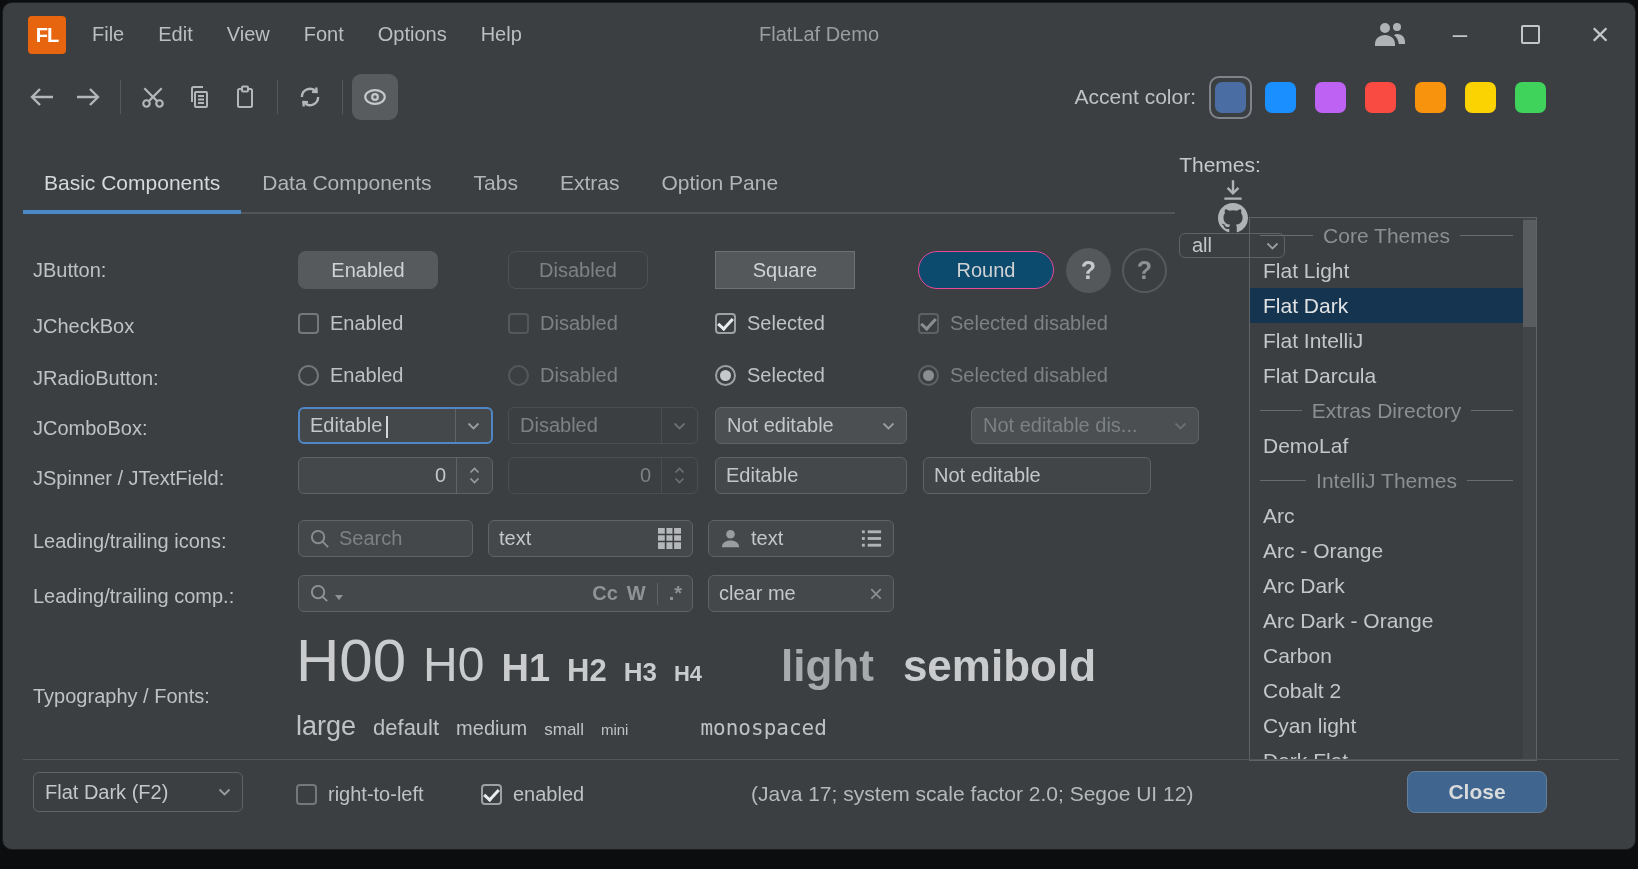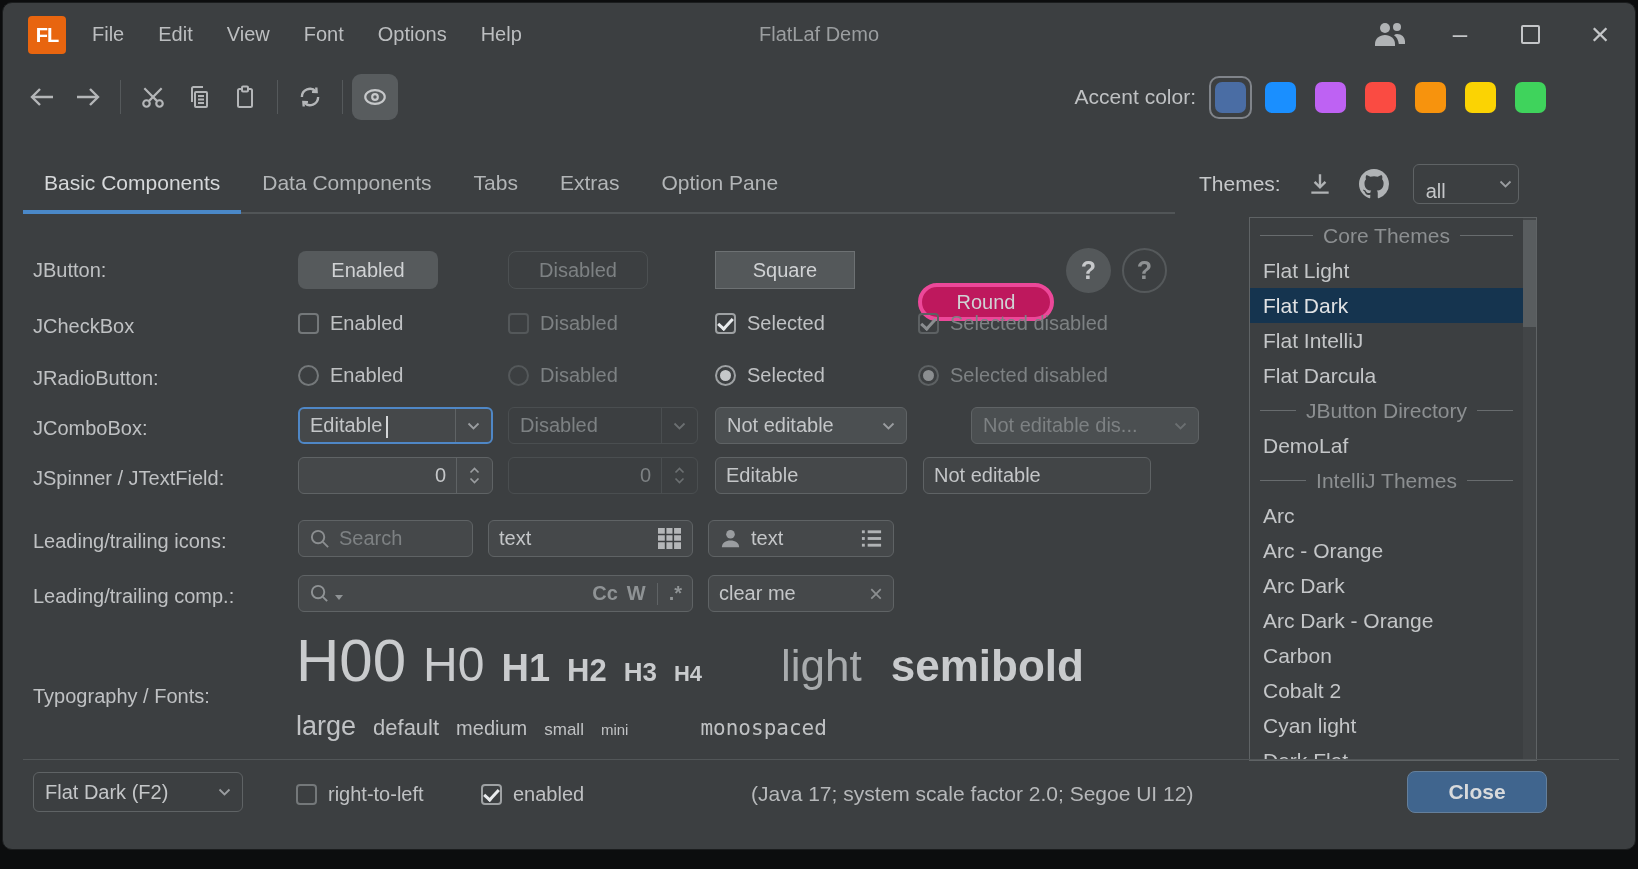--- a/index.html
+++ b/index.html
@@ -29,21 +29,21 @@
   .accent-label { font-size:21px; color:#bfc1c3; margin-right:6px; }
   .swatch-wrap { padding:4px; border:2px solid transparent; border-radius:10px; line-height:0; }
   .swatch-wrap.selected { border-color:#80848a; }
   .swatch { display:inline-block; width:31px; height:31px; border-radius:7px; }
 
   
   .tabstrip { position:absolute; left:20px; top:150px; width:1152px; height:61px; display:flex; border-bottom:2px solid #515557; }
   .tab { position:relative; padding:0 21px; display:flex; align-items:center; font-size:21px; color:#b2b5b7; }
   .tab.selected { color:#d6d8da; }
   .tab.selected::after { content:''; position:absolute; left:0; right:0; bottom:-2px; height:4px; background:#4a88c8; }
-  .themes-head { position:absolute; left:1196px; top:150px; height:61px; display:flex; align-items:center; }
+  .themes-head { position:absolute; left:1152px; top:150px; height:61px; display:flex; align-items:center;flex-direction:column; }
   .themes-label { font-size:21px; color:#c6c8ca; }
   .head-icon { margin-left:26px; color:#b0b3b5; display:flex; }
   .all-combo { margin-left:24px; width:106px; height:40px; border:1px solid #5f6365; border-radius:6px;
                display:flex; align-items:flex-end; font-size:20px; color:#c4c6c8;gap:48px; }
   .all-combo .txt { flex:1; padding-left:12px; }
   .combo-arrow { width:36px; display:flex; align-items:center; justify-content:center; color:#9a9da0; align-self:stretch; }
 
   
   .theme-list { position:absolute; left:1246px; top:214px; width:288px; height:544px; border:1px solid #5f6365; overflow:hidden; }
   .theme-scrolltrack { position:absolute; right:0; top:0; width:13px; height:100%; background:#424547; }
@@ -55,21 +55,21 @@
   .theme-sep::before, .theme-sep::after { content:''; flex:1; height:1px; background:#686c6e; }
   .theme-sep span { padding:0 10px; }
 
   
   .row-label { position:absolute; left:30px; font-size:20px; color:#bfc1c3; }
   button { border:none; background:none; font:inherit; }
   .btn { position:absolute; height:38px; border-radius:8px; background:#565a5c; color:#d0d2d4; font-size:20px;
          display:flex; align-items:center; justify-content:center; }
   .btn.disabled { background:transparent; border:1px solid #4c5052; color:#7d8183; }
   .btn.square { border-radius:0; background:#54585a; border:1px solid #6d7173; }
-  .btn.round { border-radius:19px; background:#be185d; border:4px solid #ec4899;margin-top:32px; }
+  .btn.round { border-radius:19px; background:#0c4a6e; border:1px solid #ec4899; }
   .help-btn { position:absolute; width:45px; height:45px; border-radius:50%; background:#54585a; color:#c6c8ca;
               font-size:25px; font-weight:bold; display:flex; align-items:center; justify-content:center; }
   .help-btn.outline { background:transparent; border:2px solid #55595b; color:#8e9193; }
 
   .ctl-group { position:absolute; display:flex; align-items:center; gap:11px; height:24px; }
   .ctl-label { font-size:20px; color:#bfc1c3; white-space:nowrap; }
   .ctl-label.dim { color:#7d8183; }
   .checkbox { width:21px; height:21px; border:2px solid #74787a; border-radius:4px; flex:none; }
   .checkbox.dim { border-color:#54585a; }
   .checkbox.checked { border-color:#9ea1a3; }
@@ -114,21 +114,21 @@
   .field .txt { flex:1; }
   .ff-opt { color:#8f9395; font-weight:bold; font-size:20px; }
   .ff-sep { width:1px; height:22px; background:#5f6365; margin:0 2px; }
   .x-icon { color:#8b8e90; font-size:24px; line-height:1; }
   .mag-caret { width:0; height:0; border-left:4px solid transparent; border-right:4px solid transparent;
                border-top:5px solid #8f9395; margin-left:-4px; margin-top:8px; }
 
   .typo1 { position:absolute; left:293px; top:623px; display:flex; align-items:baseline; gap:17px; color:#c9cbcd; }
   .t-h00{font-size:60px;} .t-h0{font-size:48px;} .t-h1{font-size:38px;font-weight:bold;}
   .t-h2{font-size:31px;font-weight:bold;} .t-h3{font-size:26px;font-weight:bold;} .t-h4{font-size:22px;font-weight:bold;}
-  .t-light{font-size:44px;font-weight:400;color:#a8abad;margin-left:62px;}
+  .t-light{font-size:44px;font-weight:700;color:#a8abad;margin-left:62px;}
   .t-semibold{font-size:44px;font-weight:bold;margin-left:12px;}
   .typo2 { position:absolute; left:293px; top:708px; display:flex; align-items:baseline; gap:17px; color:#c0c2c4; }
   .t-large{font-size:27px;} .t-default{font-size:22px;} .t-medium{font-size:20px;} .t-small{font-size:17px;} .t-mini{font-size:15px;}
   .t-mono{font-size:21px; font-family:"DejaVu Sans Mono", monospace; margin-left:55px;}
 
   .hsep { position:absolute; left:20px; top:756px; width:1596px; height:1px; background:#525658; }
 
   
   .status-info { position:absolute; left:748px; top:779px; font-size:21px; color:#b6b8ba; }
   .close-btn { position:absolute; left:1404px; top:768px; width:140px; height:42px; background:#40658e;
@@ -269,21 +269,21 @@
   <div class="theme-list">
     <div class="theme-rows">
         <div class="theme-sep">
           <span>Core Themes</span>
         </div>
         <div class="theme-item">Flat Light</div>
         <div class="theme-item selected">Flat Dark</div>
         <div class="theme-item">Flat IntelliJ</div>
         <div class="theme-item">Flat Darcula</div>
         <div class="theme-sep">
-          <span>JButton Directory</span>
+          <span>Extras Directory</span>
         </div>
         <div class="theme-item">DemoLaf</div>
         <div class="theme-sep">
           <span>IntelliJ Themes</span>
         </div>
         <div class="theme-item">Arc</div>
         <div class="theme-item">Arc - Orange</div>
         <div class="theme-item">Arc Dark</div>
         <div class="theme-item">Arc Dark - Orange</div>
         <div class="theme-item">Carbon</div>

